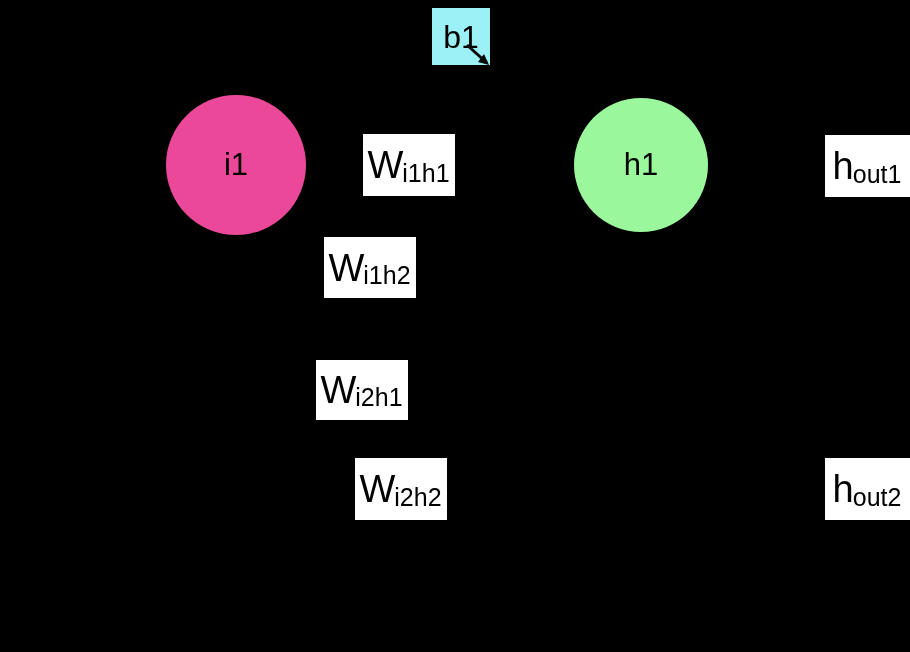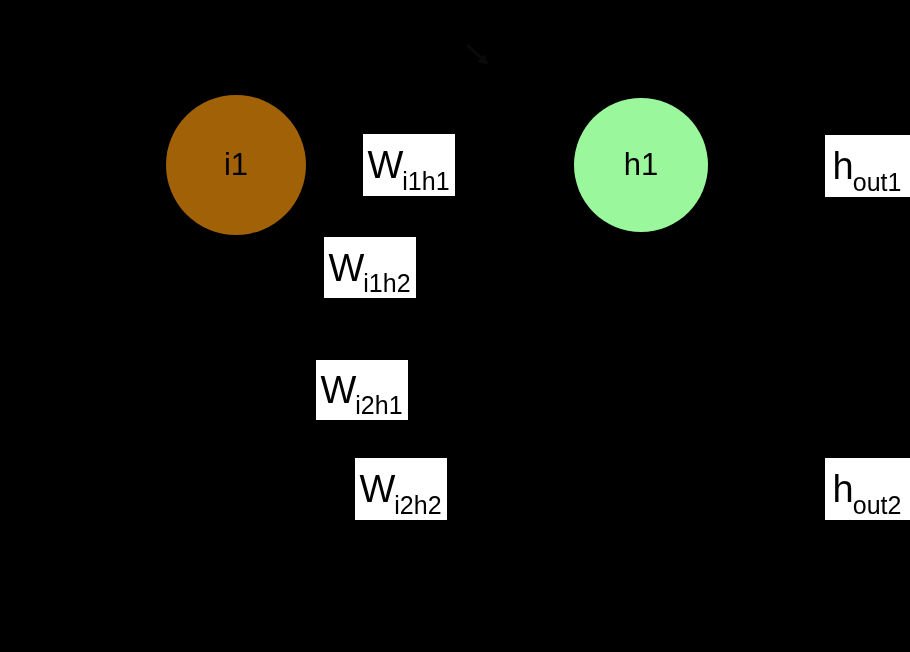--- a/index.html
+++ b/index.html
@@ -50,21 +50,21 @@
   }
   .label-box .base {
     font-size: 38px;
     font-weight: 400;
   }
   .label-box .sub {
     font-size: 25px;
     font-weight: 400;
     align-self: flex-end;
     position: relative;
-    bottom: 2px;
+    bottom: 10px;
     left: -1px;
   }
 
   
   .bias-box {
     position: absolute;
     background: #9BF1F5;
     color: #000000;
     display: flex;
     align-items: center;
@@ -75,26 +75,29 @@
   .bias-arrow {
     position: absolute;
     pointer-events: none;
   }
 </style>
 </head>
 <body style="background: rgb(0, 0, 0);">
 
 <div id="canvas" style="background: rgb(0, 0, 0); width: 910px; height: 652px;">
 
+  <div class="bias-box" id="bias-box" style="left: 432px; top: 8px; width: 58px; height: 57px; background: rgb(155, 241, 245);">
+    <span>b1</span>
+  </div>
   <svg class="bias-arrow" id="bias-arrow" width="30" height="26" aria-hidden="true" style="left: 465px; top: 43px;">
     <path d="M 2 2 L 22 20" stroke="#0a0a0a" stroke-width="3" fill="none"></path>
     <path d="M 24 22 L 13 19 L 19 11 Z" fill="#0a0a0a"></path>
   </svg>
 
-  <div class="node" id="node-i1" style="left: 166px; top: 95px; width: 140px; height: 140px; background: #a16207;">
+  <div class="node" id="node-i1" style="left: 166px; top: 95px; width: 140px; height: 140px; background: #ec4899;">
     <span class="node-label">i1</span>
   </div>
   <div class="node" id="node-h1" style="left: 574px; top: 98px; width: 134px; height: 134px; background: rgb(155, 247, 155); align-items: center;">
     <span class="node-label">h1</span>
   </div>
 
   <div class="label-box" id="w-i1h1" style="left: 363px; top: 134px; width: 92px; height: 62px; background: rgb(255, 255, 255);">
     <span class="base">W</span>
       <span class="sub">i1h1</span>
   </div>

